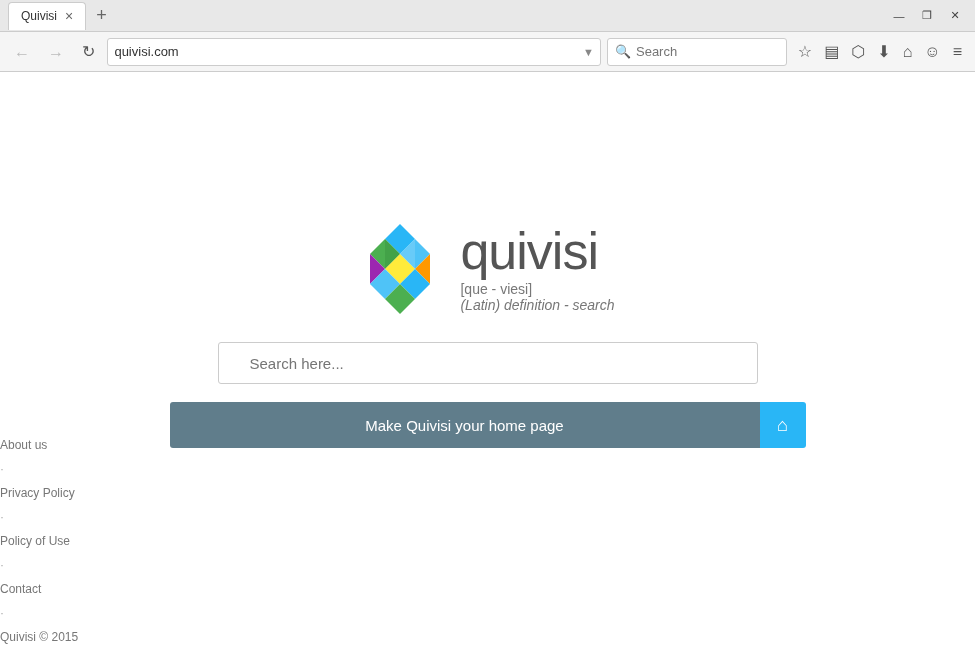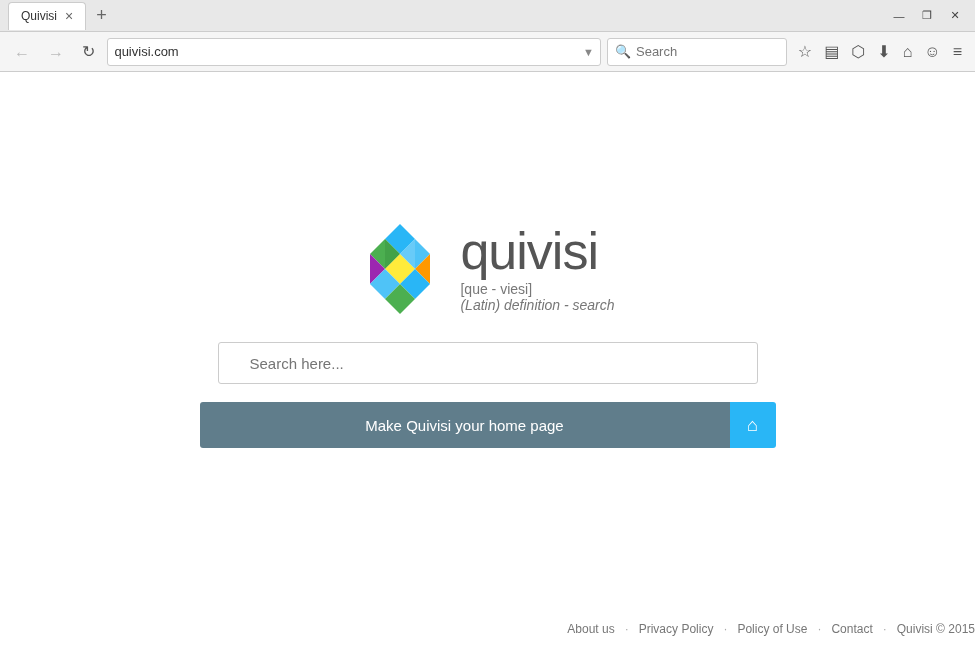--- a/index.html
+++ b/index.html
@@ -211,21 +211,21 @@
       border-radius: 3px;
       padding: 0 31px;
       font-size: 15px;
       color: #999;
       outline: none;
       margin-bottom: 18px;
     }
 
     .cta-btn-wrapper {
       display: flex;
-      width: 576px;
+      width: 636px;
       height: 46px;
       border-radius: 3px;
       overflow: hidden;
     }
 
     .cta-btn-main {
       flex: 1;
       background: #607d8b;
       color: #fff;
       border: none;
@@ -242,26 +242,27 @@
       font-size: 18px;
       cursor: pointer;
       display: flex;
       align-items: center;
       justify-content: center;
     }
 
     
     .page-footer {
       position: absolute;
-      bottom: 24px;
+      bottom: 16px;
       left: 0;
       right: 0;
       display: flex;
-      justify-content: flex-end;
+      justify-content: space-between;
       gap: 10px;
+      flex-direction: column;
     }
     .footer-link {
       font-size: 12px;
       color: #777;
       text-decoration: none;
       cursor: pointer;
     }
     .footer-sep {
       font-size: 12px;
       color: #aaa;

